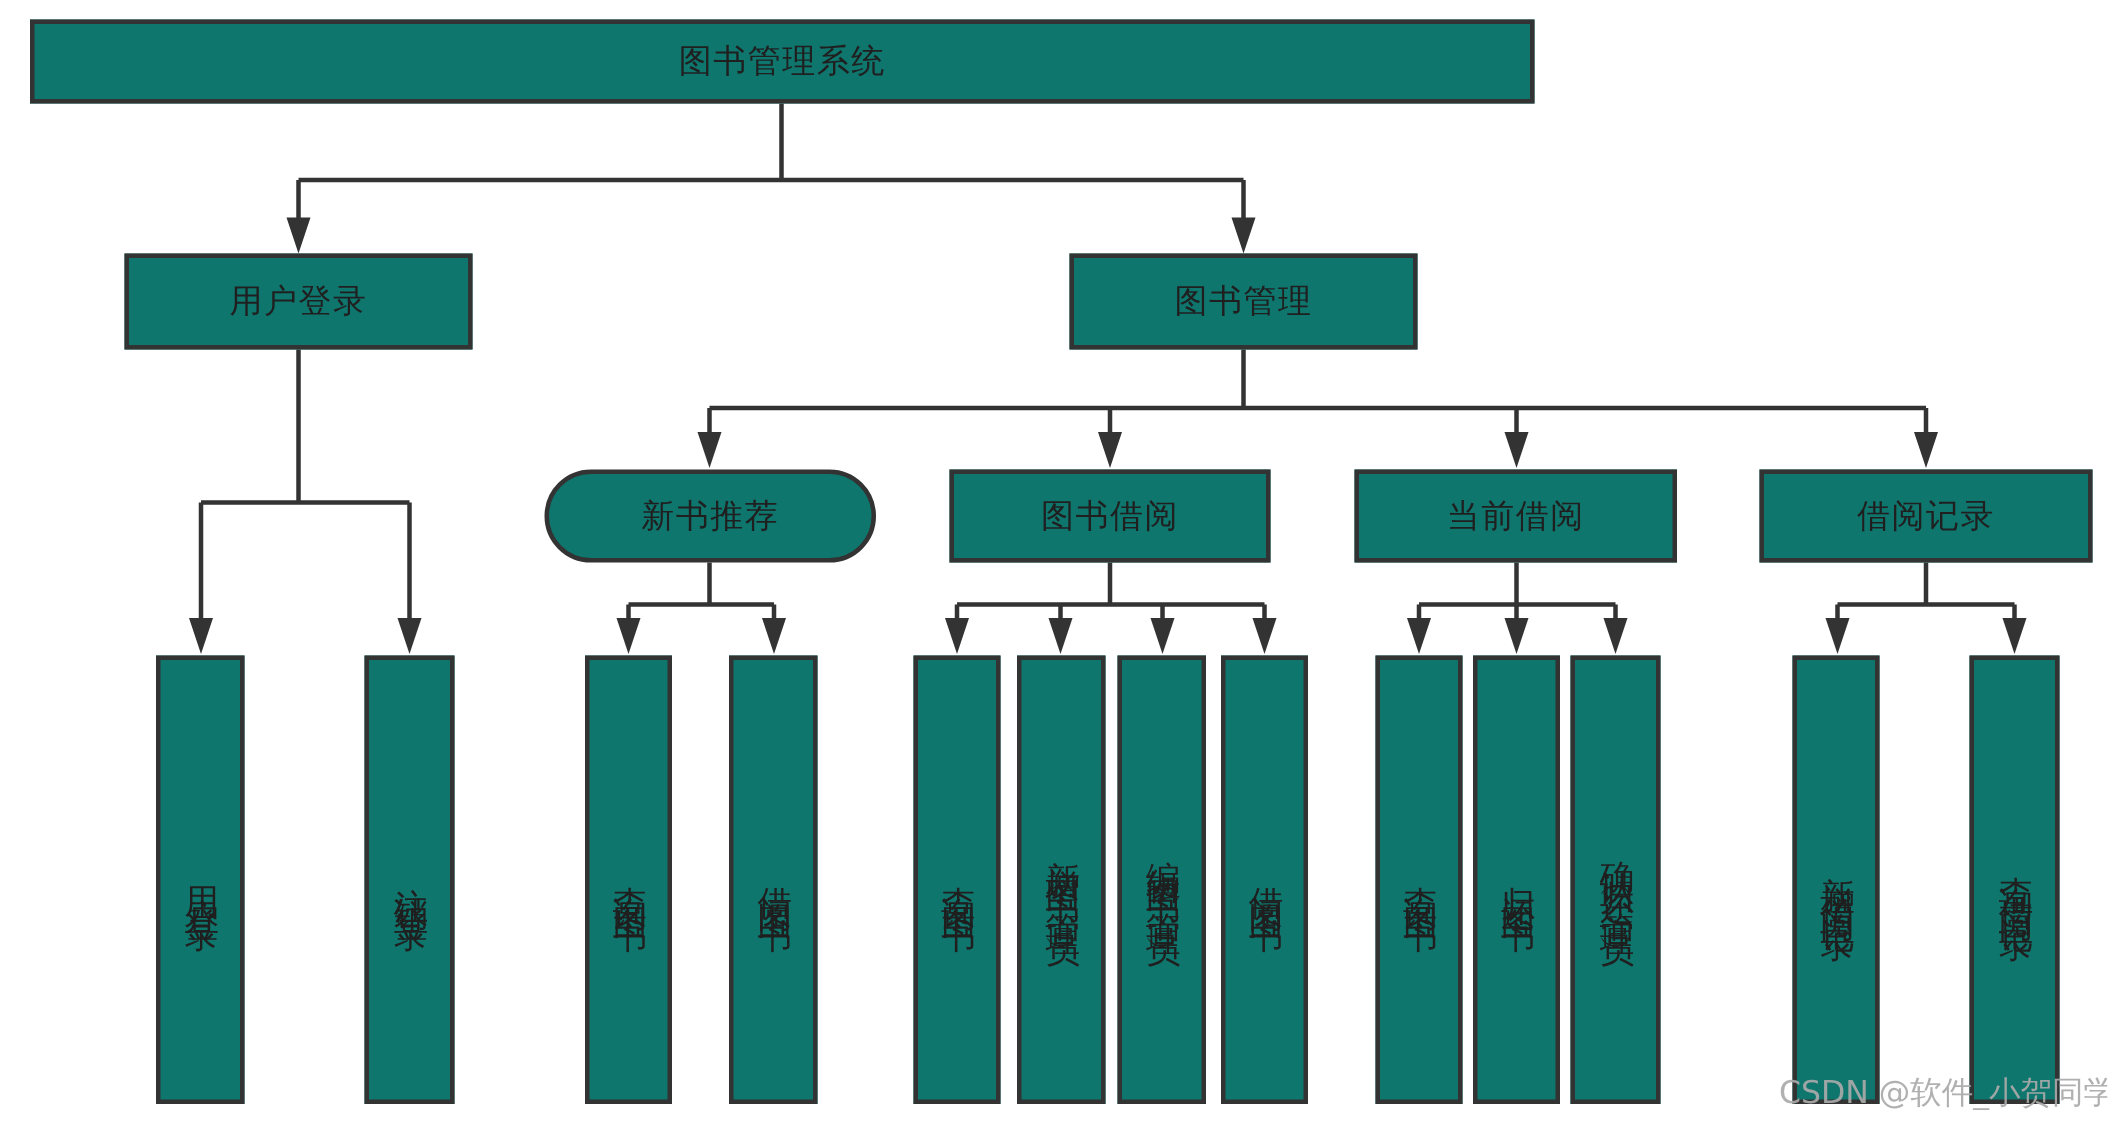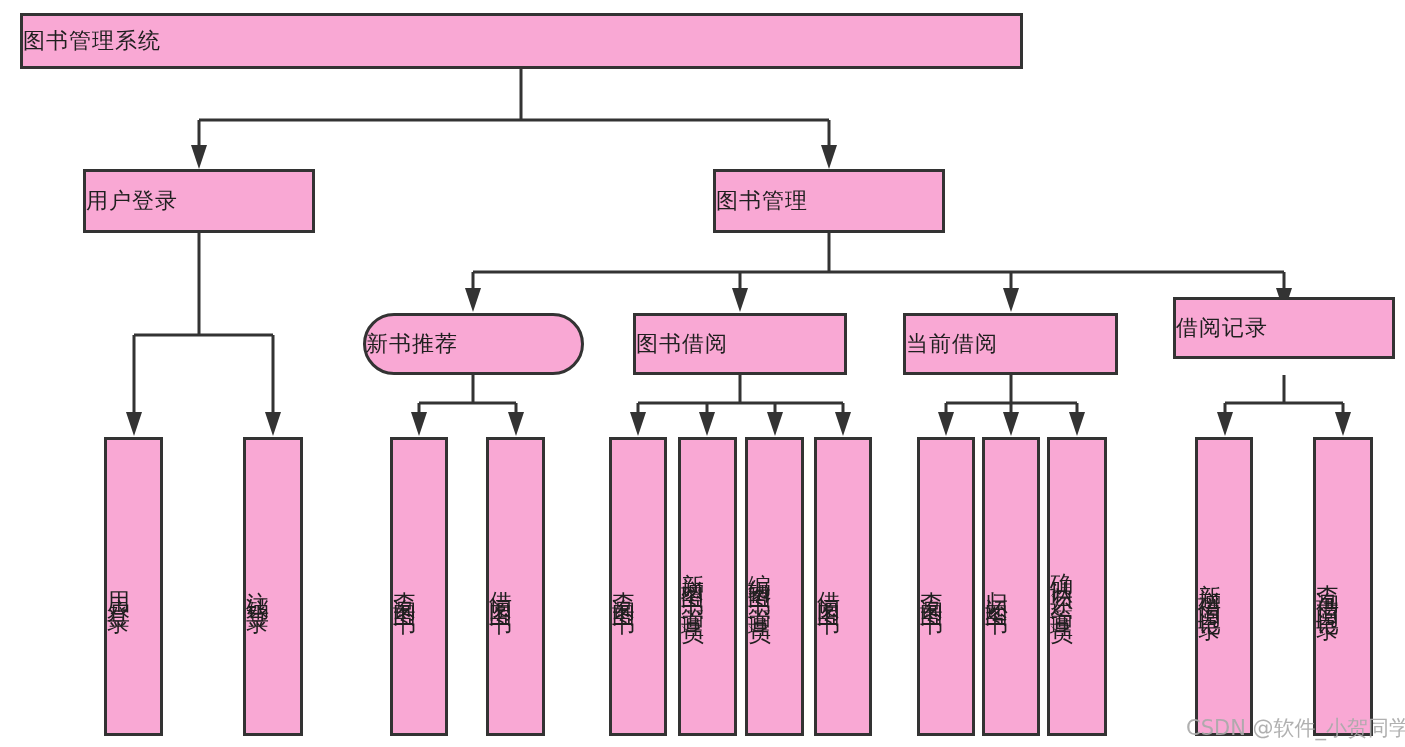--- a/index.html
+++ b/index.html
@@ -17,24 +17,25 @@
   }
   #wires {
     position: absolute;
     left: 0; top: 0;
     width: 1405px; height: 747px;
     z-index: 1;
   }
   .box {
     position: absolute;
     box-sizing: border-box;
-    background: #f9a8d4;
+    background: #0f766e;
     border: 3px solid var(--line, #333333);
     display: flex;
     align-items: center;
+    justify-content: center;
     color: var(--text, #1f1f1f);
     z-index: 2;
   }
   .hlabel {
     font-size: 22px;
     letter-spacing: 1px;
     white-space: nowrap;
   }
   .vbox .vlabel {
     writing-mode: vertical-rl;
@@ -113,21 +114,21 @@
 
   <div class="box" style="left:363px;top:313px;width:221px;height:62px;border-radius:31px;">
     <span class="hlabel">新书推荐</span>
   </div>
   <div class="box" style="left:633px;top:313px;width:214px;height:62px;">
     <span class="hlabel">图书借阅</span>
   </div>
   <div class="box" style="left:903px;top:313px;width:215px;height:62px;">
     <span class="hlabel">当前借阅</span>
   </div>
-  <div class="box" style="left:1173px;top:297px;width:222px;height:62px;">
+  <div class="box" style="left:1173px;top:313px;width:222px;height:62px;">
     <span class="hlabel">借阅记录</span>
   </div>
 
   <div class="box vbox" style="left:104px;top:437px;width:59px;height:299px;">
     <span class="vlabel">用户登录</span>
   </div>
   <div class="box vbox" style="left:243px;top:437px;width:60px;height:299px;">
     <span class="vlabel">注销登录</span>
   </div>
 

